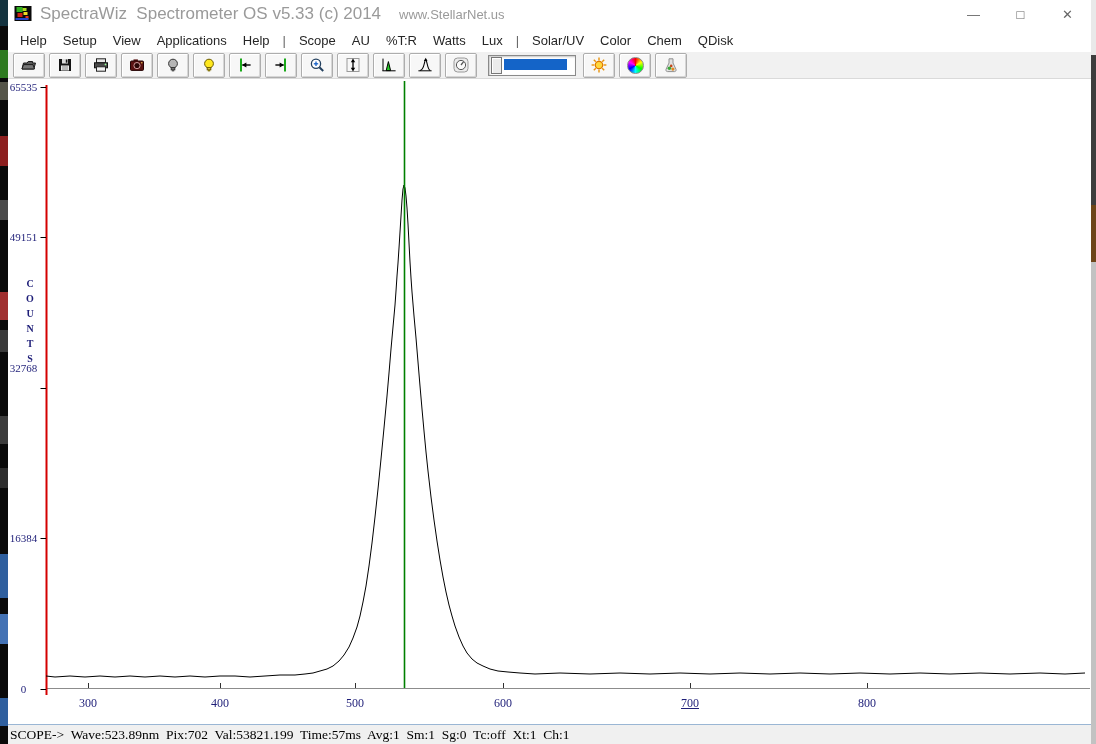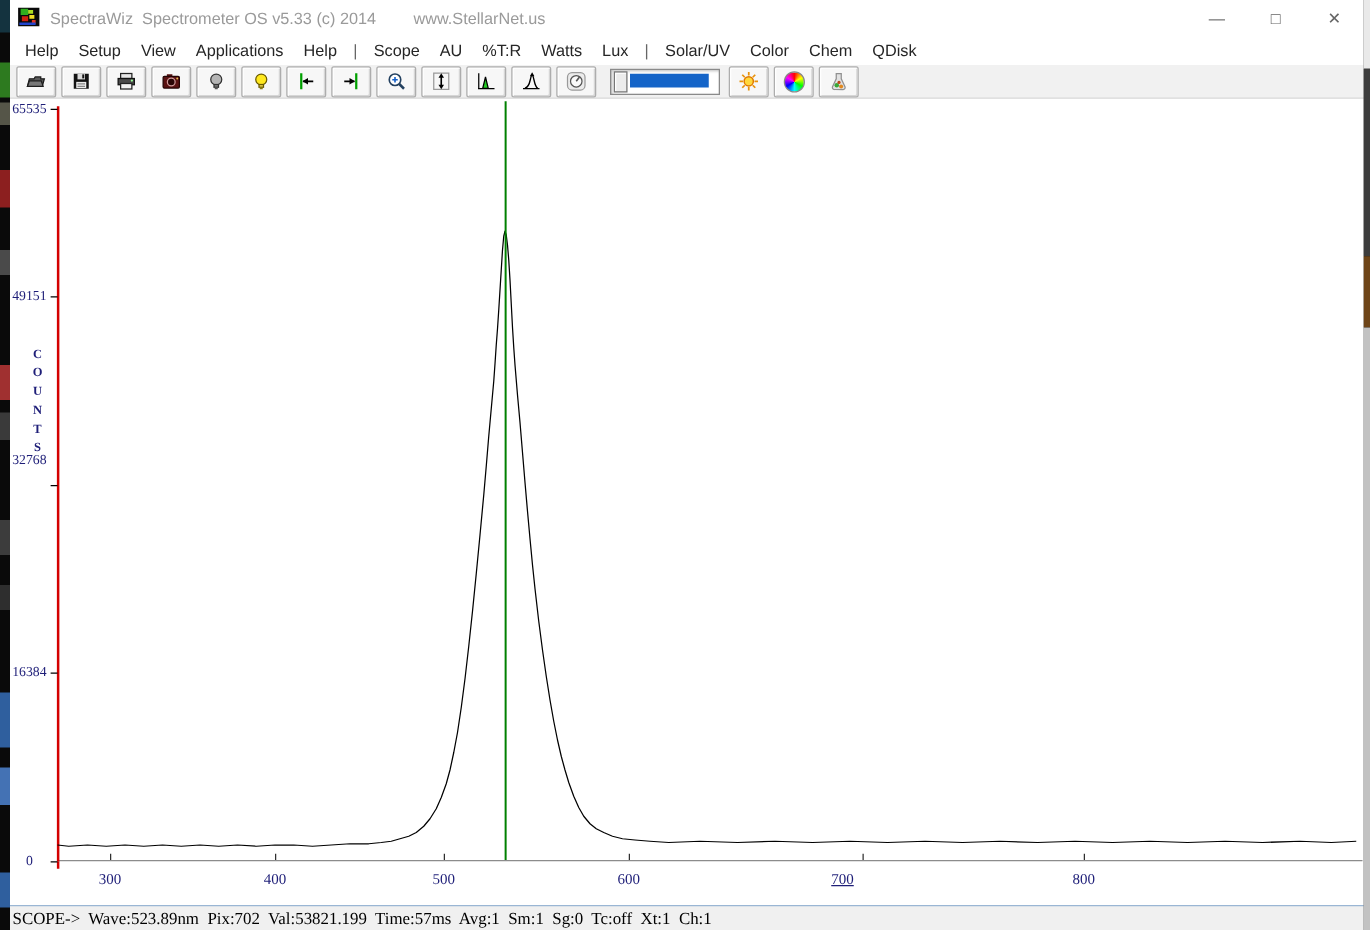--- a/index.html
+++ b/index.html
@@ -2,22 +2,22 @@
 <html><head>
 <meta charset="utf-8">
 <style>
   html,body{margin:0;padding:0;background:#222;}
   #screen{position:relative;width:1096px;height:744px;background:#fff;overflow:hidden;
           font-family:"Liberation Sans",sans-serif;}
   
   .window{position:absolute;left:8px;top:0;width:1083px;height:744px;background:#fff;z-index:1;}
   .titlebar{position:absolute;top:0;left:0;right:0;height:28px;background:#fff;display:flex;align-items:center;}
   .app-icon{width:18px;height:16px;margin-left:6px;flex:0 0 auto;}
-  .title-text{color:#9a9a9a;font-size:13px;margin-left:8px;white-space:pre;}
-  .title-url{color:#9a9a9a;font-size:13px;margin-left:30px;}
+  .title-text{color:#9a9a9a;font-size:17px;margin-left:8px;white-space:pre;}
+  .title-url{color:#9a9a9a;font-size:13px;margin-left:18px;}
   .controls{margin-left:auto;display:flex;height:100%;}
   .ctrl{width:47px;height:100%;display:flex;align-items:center;justify-content:center;color:#666;font-size:13px;}
   .menubar{position:absolute;top:28px;left:0;right:0;height:24px;background:#fff;display:flex;align-items:center;
            font-size:13px;color:#262626;padding-left:4px;}
   .menu-item{padding:0 8px;cursor:default;}
   .menu-sep{padding:0 5px;color:#666;}
   .toolbar{position:absolute;top:52px;left:0;right:0;height:27px;background:#f1f1f1;border-bottom:1px solid #dadada;
            display:flex;align-items:center;padding-left:5px;box-sizing:border-box;}
   .tbtn{width:30px;height:23px;margin-right:4px;flex:0 0 auto;background:#f7f7f7;border:1px solid #adadad;
         border-radius:2px;box-shadow:inset 1px 1px 0 #fff, inset -1px -1px 0 #d6d6d6;
@@ -288,21 +288,21 @@
       <div class="counts-letter" style="top: 278px;">C</div>
       <div class="counts-letter" style="top: 293px;">O</div>
       <div class="counts-letter" style="top: 308px;">U</div>
       <div class="counts-letter" style="top: 323px;">N</div>
       <div class="counts-letter" style="top: 338px;">T</div>
       <div class="counts-letter" style="top: 353px;">S</div>
       <div class="xlab" style="left: 88px;">300</div>
       <div class="xlab" style="left: 220px;">400</div>
       <div class="xlab" style="left: 355px;">500</div>
       <div class="xlab" style="left: 503px;">600</div>
-      <div class="xlab" style="left: 674px; text-decoration: underline;">700</div>
+      <div class="xlab" style="left: 690px; text-decoration: underline;">700</div>
       <div class="xlab" style="left: 867px; text-align: center;">800</div>
     </div>
 
   <div class="strip" id="strip-left">
       <div class="strip-block" style="top: 0px; height: 26px; background: rgb(20, 51, 63);"></div>
       <div class="strip-block" style="top: 50px; height: 28px; background: rgb(45, 122, 31);"></div>
       <div class="strip-block" style="top: 82px; height: 18px; background: rgb(85, 85, 72);"></div>
       <div class="strip-block" style="top: 136px; height: 30px; background: rgb(140, 31, 31);"></div>
       <div class="strip-block" style="top: 200px; height: 20px; background: rgb(74, 74, 74);"></div>
       <div class="strip-block" style="top: 292px; height: 28px; background: rgb(160, 48, 48);"></div>

